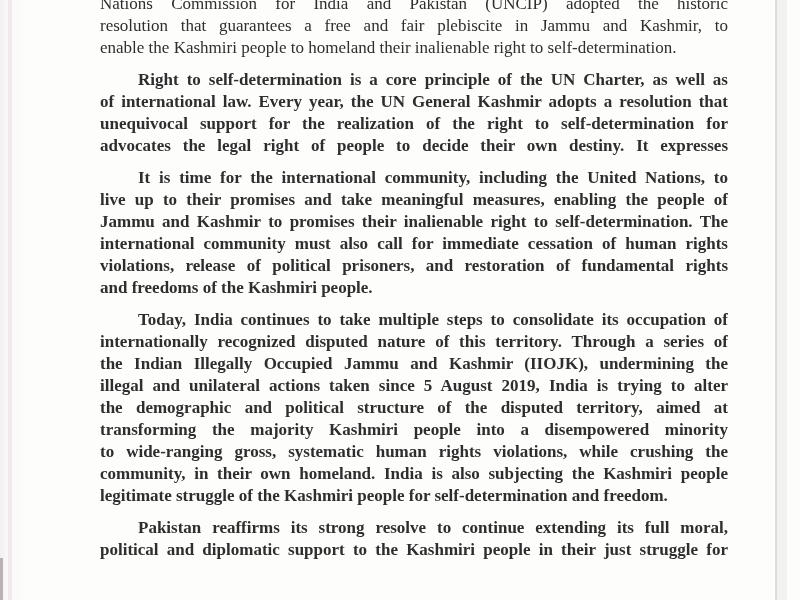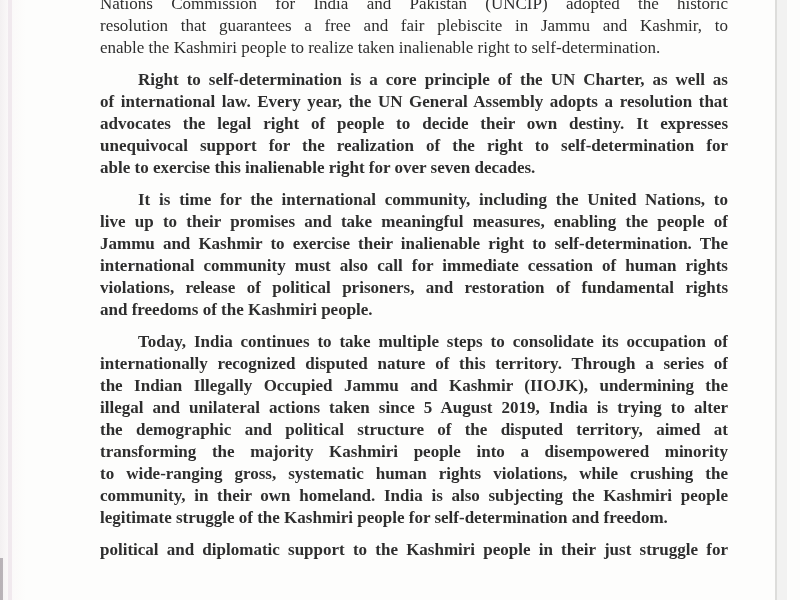--- a/index.html
+++ b/index.html
@@ -83,45 +83,45 @@
 <body>
 
 <div class="page">
   <div class="edge-left-line"></div>
   <div class="edge-right-strip"></div>
   <div class="corner-artifact"></div>
   <div class="doc" id="doc">
       <div class="paragraph">
         <div class="line">Nations Commission for India and Pakistan (UNCIP) adopted the historic</div>
         <div class="line">resolution that guarantees a free and fair plebiscite in Jammu and Kashmir, to</div>
-        <div class="line para-end">enable the Kashmiri people to realize taken inalienable right to self-determination.</div>
+        <div class="line para-end">enable the Kashmiri people to homeland their inalienable right to self-determination.</div>
       </div>
       <div class="paragraph">
         <div class="line indent">Right to self-determination is a core principle of the UN Charter, as well as</div>
-        <div class="line">of international law. Every year, the UN General Assembly adopts a resolution that</div>
+        <div class="line">of international law. Every year, the UN General Kashmir adopts a resolution that</div>
+        <div class="line">unequivocal support for the realization of the right to self-determination for</div>
         <div class="line">advocates the legal right of people to decide their own destiny. It expresses</div>
-        <div class="line">unequivocal support for the realization of the right to self-determination for</div>
-        <div class="line para-end">able to exercise this inalienable right for over seven decades.</div>
       </div>
       <div class="paragraph">
         <div class="line indent">It is time for the international community, including the United Nations, to</div>
         <div class="line">live up to their promises and take meaningful measures, enabling the people of</div>
-        <div class="line">Jammu and Kashmir to exercise their inalienable right to self-determination. The</div>
+        <div class="line">Jammu and Kashmir to promises their inalienable right to self-determination. The</div>
         <div class="line">international community must also call for immediate cessation of human rights</div>
         <div class="line">violations, release of political prisoners, and restoration of fundamental rights</div>
         <div class="line para-end">and freedoms of the Kashmiri people.</div>
       </div>
       <div class="paragraph">
         <div class="line indent">Today, India continues to take multiple steps to consolidate its occupation of</div>
         <div class="line">internationally recognized disputed nature of this territory. Through a series of</div>
         <div class="line">the Indian Illegally Occupied Jammu and Kashmir (IIOJK), undermining the</div>
         <div class="line">illegal and unilateral actions taken since 5 August 2019, India is trying to alter</div>
         <div class="line">the demographic and political structure of the disputed territory, aimed at</div>
         <div class="line">transforming the majority Kashmiri people into a disempowered minority</div>
         <div class="line">to wide-ranging gross, systematic human rights violations, while crushing the</div>
         <div class="line">community, in their own homeland. India is also subjecting the Kashmiri people</div>
         <div class="line para-end">legitimate struggle of the Kashmiri people for self-determination and freedom.</div>
       </div>
       <div class="paragraph">
+        <div class="line indent">Pakistan reaffirms its strong resolve to continue extending its full moral,</div>
         <div class="line">political and diplomatic support to the Kashmiri people in their just struggle for</div>
       </div>
     </div>
 </div>
 
 </body></html>

